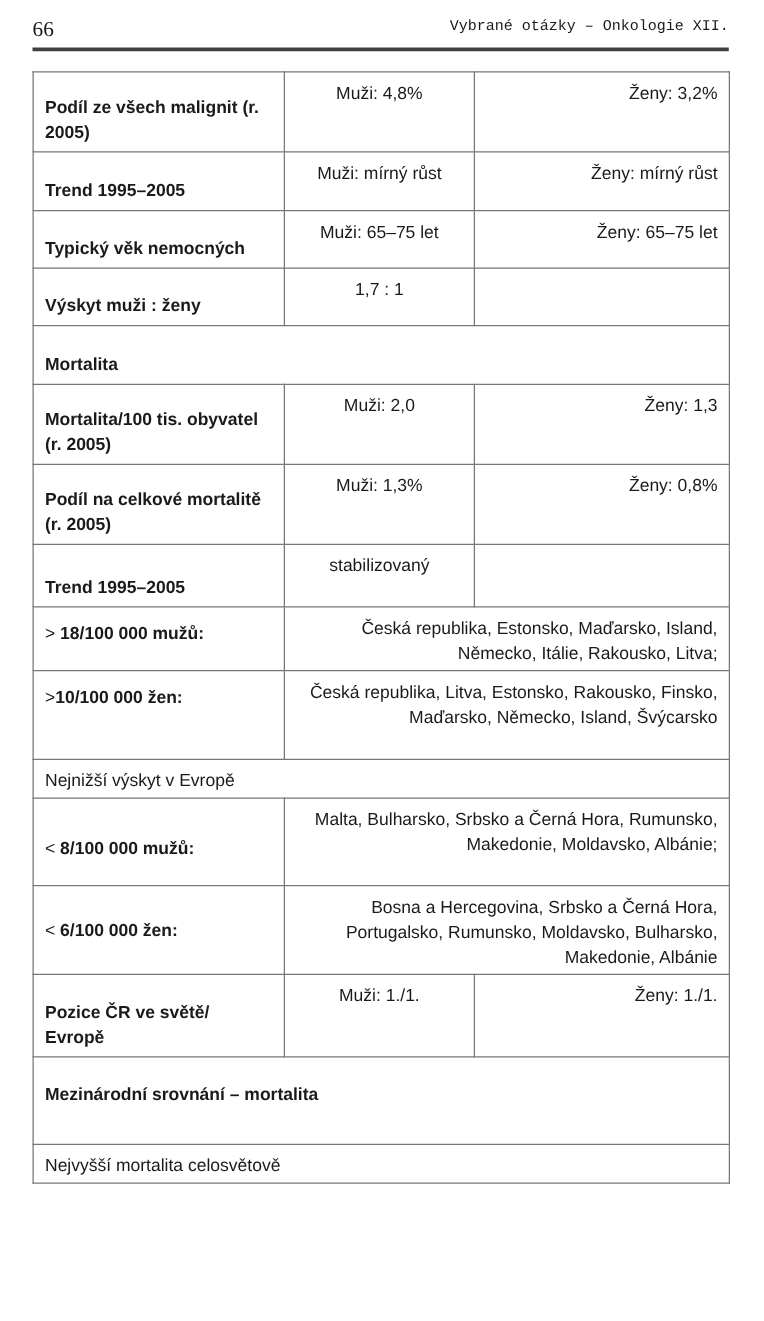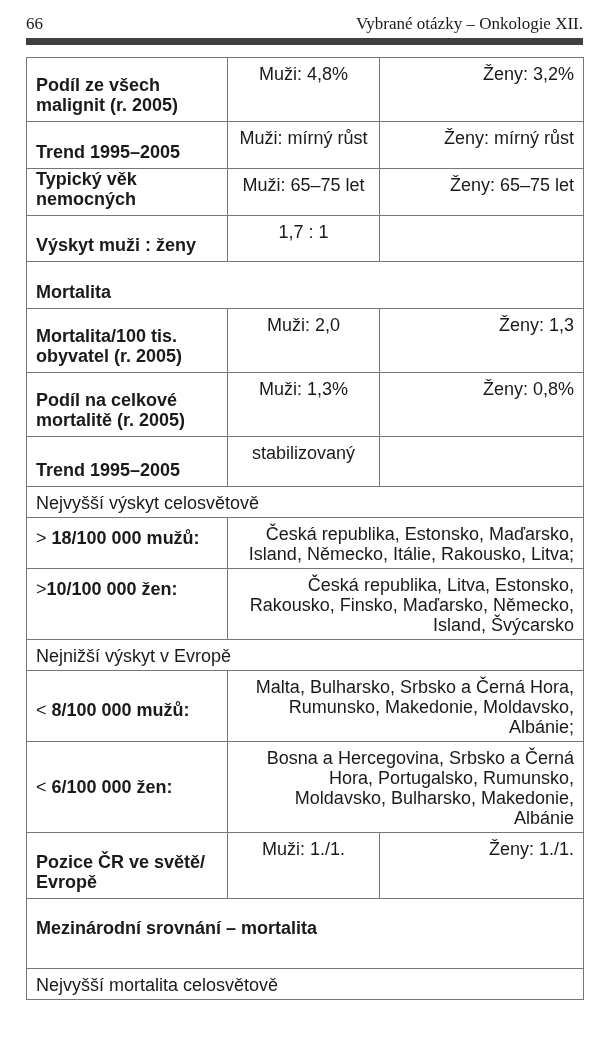--- a/index.html
+++ b/index.html
@@ -1,20 +1,20 @@
 <!DOCTYPE html>
 <html><head>
 <meta charset="utf-8">
 <style>
   html, body { margin: 0; padding: 0; background: #ffffff; }
   body { width: 611px; height: 1057px; position: relative; overflow: hidden; color: #1a1a1a; }
-  .header { position: absolute; left: 26px; top: 10px; width: 557px; height: 28px; border-bottom: 7px solid #404040; }
+  .header { position: absolute; left: 26px; top: 10px; width: 557px; height: 28px; border-bottom: 3px solid #404040; }
   .page-num { position: absolute; left: 0; top: 4px; font-family: "Liberation Serif", serif; font-size: 17px; }
-  .running-title { position: absolute; right: 0; top: 4px; font-family: Liberation Serif, serif; font-size: 17px; }
-  table { position: absolute; left: 26px; top: 57px; width: 558px; border-collapse: collapse; font-family: "Liberation Sans", sans-serif; font-size: 18px; }
+  .running-title { position: absolute; right: 0; top: 4px; font-family: Liberation Mono, monospace; font-size: 12px; }
+  table { position: absolute; left: 26px; top: 57px; width: 558px; border-collapse: collapse; font-family: "Liberation Sans", sans-serif; font-size: 14px; }
   td { border: 1px solid #777; vertical-align: top; padding: 0 9px; line-height: 20px; }
   td.label { width: 182px; font-weight: bold; vertical-align: bottom; padding-bottom: 6px; }
   td.val { text-align: center; padding-top: 6px; width: 133px; }
   td.val2 { text-align: right; padding-top: 6px; }
   td.span2 { text-align: right; padding-top: 6px; padding-bottom: 4px; }
   td.section { font-weight: bold; vertical-align: bottom; padding-bottom: 6px; }
   td.sub { font-weight: normal; padding-top: 6px; padding-bottom: 4px; }
   td.label-top { width: 182px; vertical-align: top; padding-top: 10px; }
   td.label-top b { font-weight: bold; }
 </style>
@@ -59,23 +59,20 @@
   <tr style="height:64px">
     <td class="label">Podíl na celkové mortalitě (r. 2005)</td>
     <td class="val">Muži: 1,3%</td>
     <td class="val2">Ženy: 0,8%</td>
   </tr>
   <tr style="height:50px">
     <td class="label">Trend 1995–2005</td>
     <td class="val">stabilizovaný</td>
     <td class="val2"></td>
   </tr>
-  <tr style="height:31px">
-    <td colspan="3" class="sub">Nejvyšší výskyt celosvětově</td>
-  </tr>
   <tr style="height:50px">
     <td class="label-top"><span>&gt;</span> <b>18/100 000 mužů:</b></td>
     <td colspan="2" class="span2">Česká republika, Estonsko, Maďarsko, Island, Německo, Itálie, Rakousko, Litva;</td>
   </tr>
   <tr style="height:71px">
     <td class="label-top"><span>&gt;</span><b>10/100 000 žen:</b></td>
     <td colspan="2" class="span2">Česká republika, Litva, Estonsko, Rakousko, Finsko, Maďarsko, Německo, Island, Švýcarsko</td>
   </tr>
   <tr style="height:31px">
     <td colspan="3" class="sub">Nejnižší výskyt v Evropě</td>

